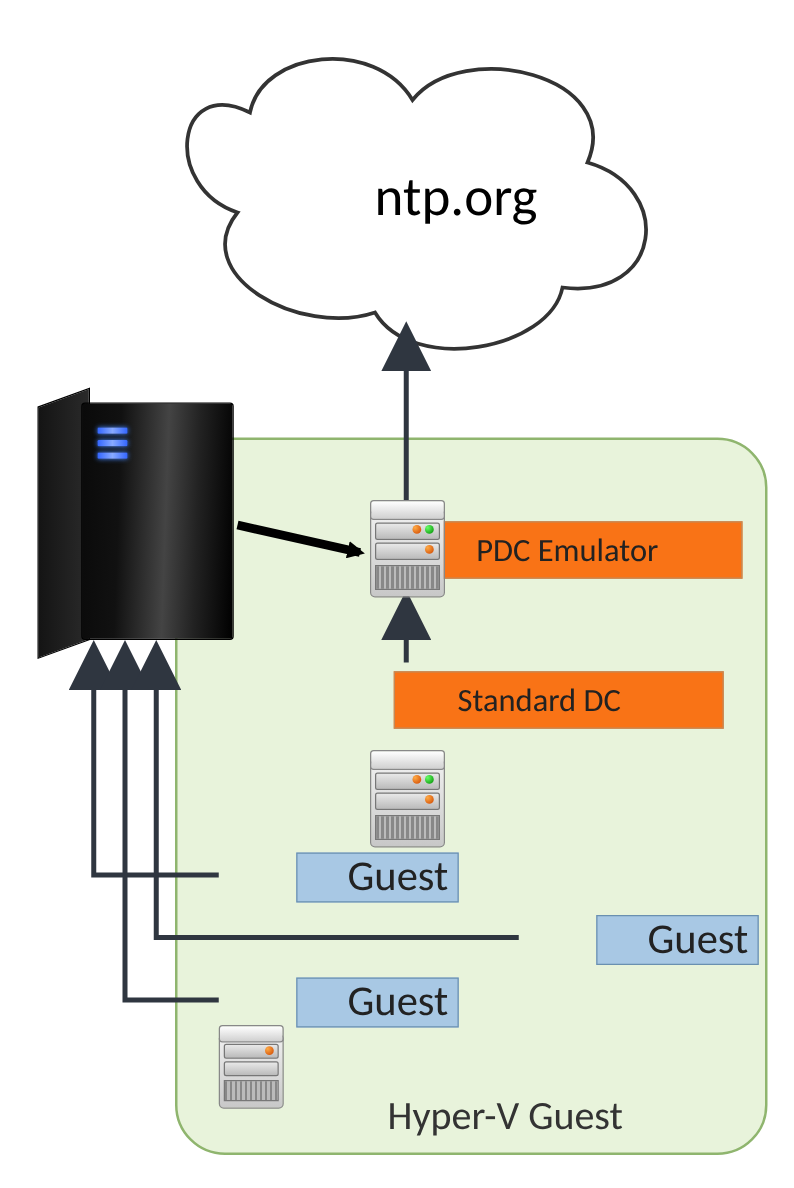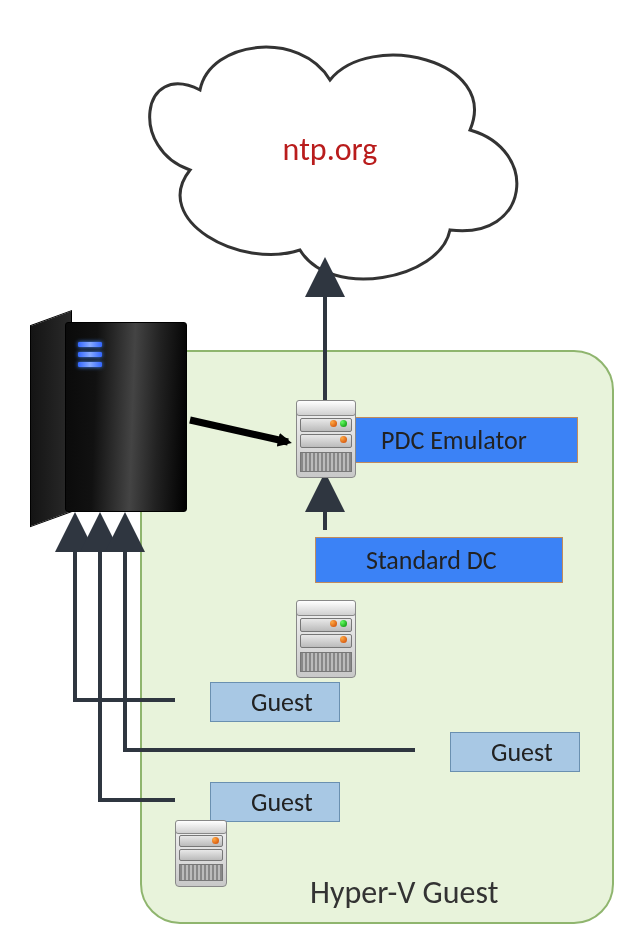--- a/index.html
+++ b/index.html
@@ -1,29 +1,29 @@
 <!DOCTYPE html>
 <html><head>
 <meta charset="utf-8">
 <style>
   html,body{margin:0;padding:0;width:635px;height:950px;background:#fff;
     font-family:Calibri,Arial,sans-serif;}
   .stage{position:relative;width:635px;height:950px;}
   svg{position:absolute;left:0;top:0;pointer-events:none;}
   .abs{position:absolute;}
-  .cloud-label{font-size:32px;color:#b91c1c;text-align:center;width:200px;}
+  .cloud-label{font-size:44px;color:#000000;text-align:right;width:200px;}
   .host-box{left:140px;top:350px;width:470px;height:570px;
     background:#e8f3db;border:2px solid #8fb56e;border-radius:40px;}
   .host-label{font-size:32px;color:#333;}
-  .dc-label{background:#3b82f6;border:1px solid #c08b5c;
-    height:44px;line-height:44px;padding:0 16px 0 50px;font-size:26px;
+  .dc-label{background:#f97316;border:1px solid #c08b5c;
+    height:44px;line-height:44px;padding:0 32px 0 50px;font-size:26px;
     color:#222;}
   .guest-label{background:#a8c8e4;border:1px solid #6a90b0;
-    height:38px;line-height:38px;padding:0 18px 0 40px;font-size:26px;
-    color:#222;}
+    height:38px;line-height:38px;padding:0 18px 0 40px;font-size:34px;
+    color:#222;margin-left:27px;}
   .server-gfx{position:relative;}
   .server-body{position:absolute;background:linear-gradient(to bottom,#f0f0f0,#c8c8c8);
     border:1px solid #888;border-radius:4px;}
   .server-top{position:absolute;background:linear-gradient(to bottom,#ffffff,#d0d0d0);
     border:1px solid #888;border-radius:3px;}
   .led-green{position:absolute;width:7px;height:7px;border-radius:50%;
     background:radial-gradient(circle at 30% 30%,#6f6,#080);}
   .led-orange{position:absolute;width:7px;height:7px;border-radius:50%;
     background:radial-gradient(circle at 30% 30%,#fa4,#c40);}
   .drive{position:absolute;background:linear-gradient(to bottom,#e8e8e8,#bbb);

